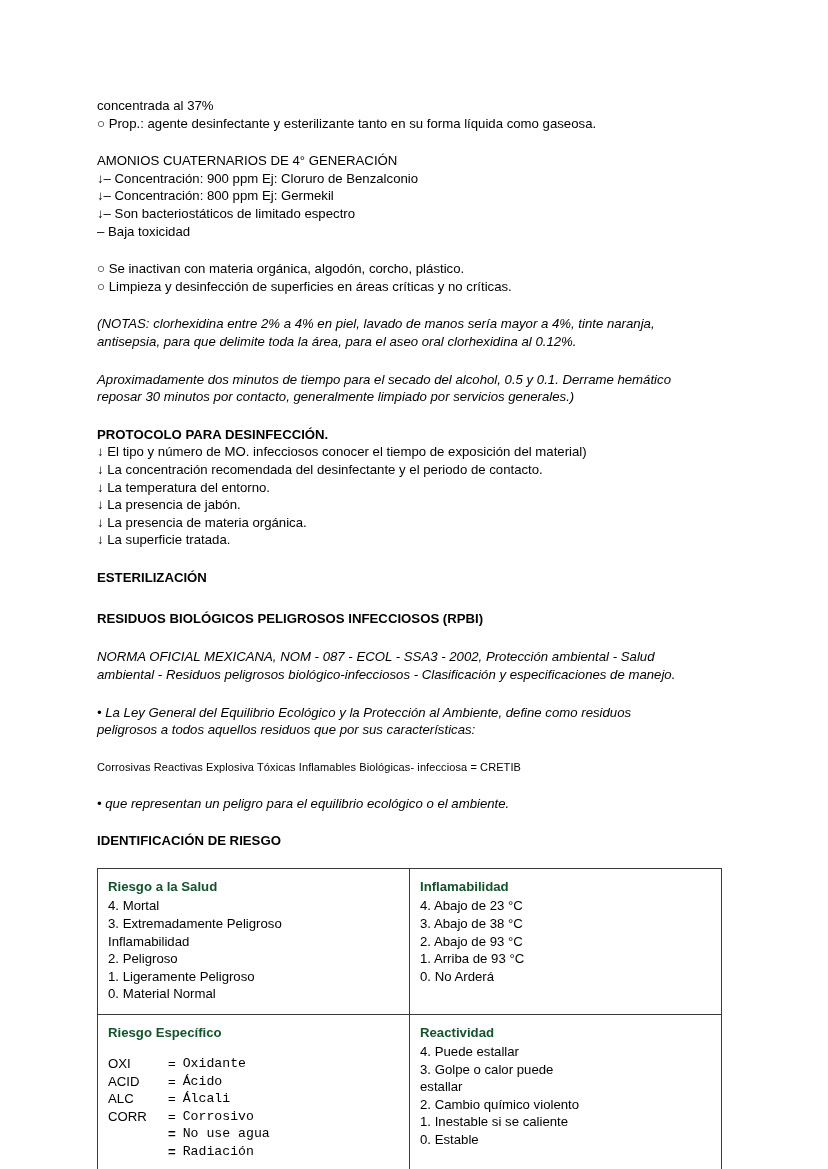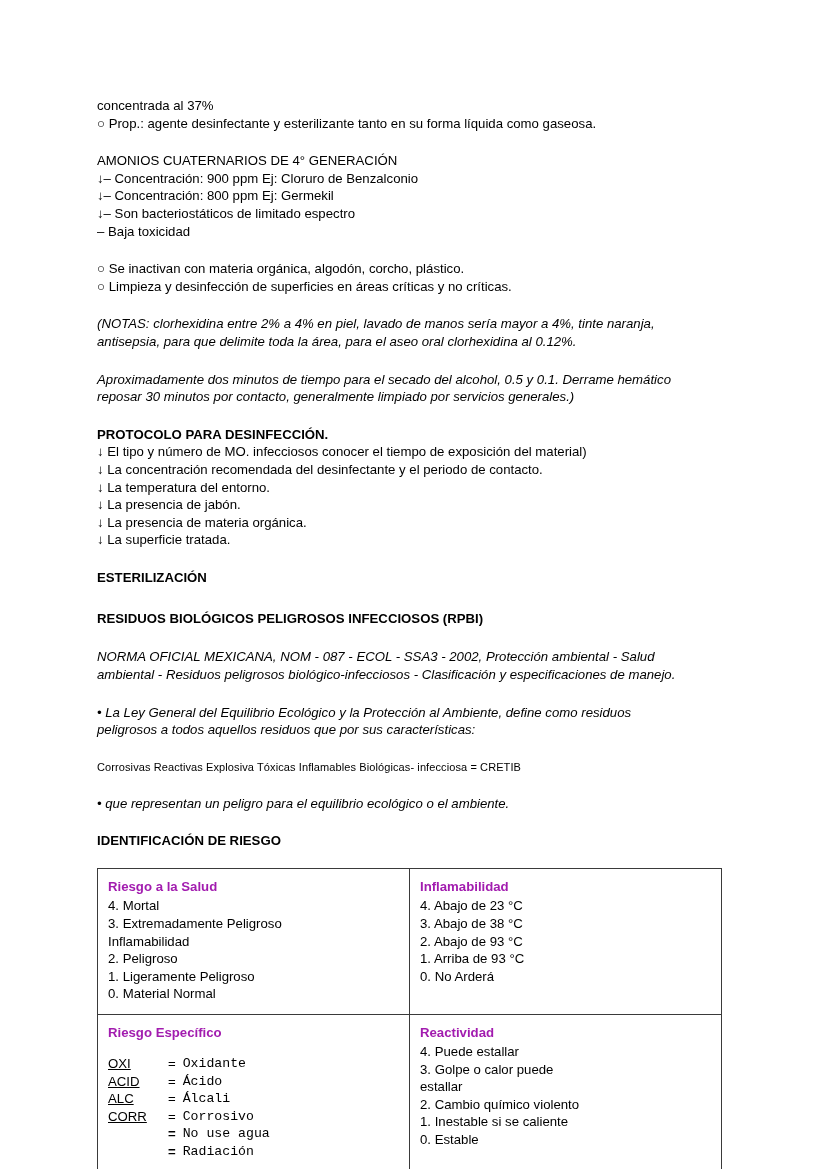--- a/index.html
+++ b/index.html
@@ -60,21 +60,21 @@
     table-layout: fixed;
     margin-top: 18px;
   }
   .risk-table td {
     border: 1.4px solid #3a3a3a;
     vertical-align: top;
     padding: 9px 0 11px 10px;
     width: 50%;
   }
   .cell-title {
-    color: #a21caf;
+    color: #14532d;
     font-weight: bold;
     font-size: 13.2px;
     line-height: 18px;
     margin-bottom: 1px;
   }
   .cell-line {
     font-size: 13.2px;
     line-height: 17.6px;
   }
   .cell-gap { height: 12px; }
@@ -83,21 +83,21 @@
     margin: 0;
   }
   .code-table td {
     border: none;
     padding: 0;
     font-size: 13.2px;
     line-height: 17.6px;
     vertical-align: top;
     width: auto;
   }
-  .code-table td.col-code { padding-right: 14px; min-width: 46px; text-decoration: underline; }
+  .code-table td.col-code { padding-right: 14px; min-width: 46px; }
   .code-table td.col-eq { padding-right: 7px; text-align: left; }
   .code-table td.col-eq.b { font-weight: bold; }
   .code-table td.col-val { white-space: nowrap; font-family: Liberation Mono, monospace; }
 </style>
 </head>
 <body>
 
 <div class="page">
   <div class="content">
 

